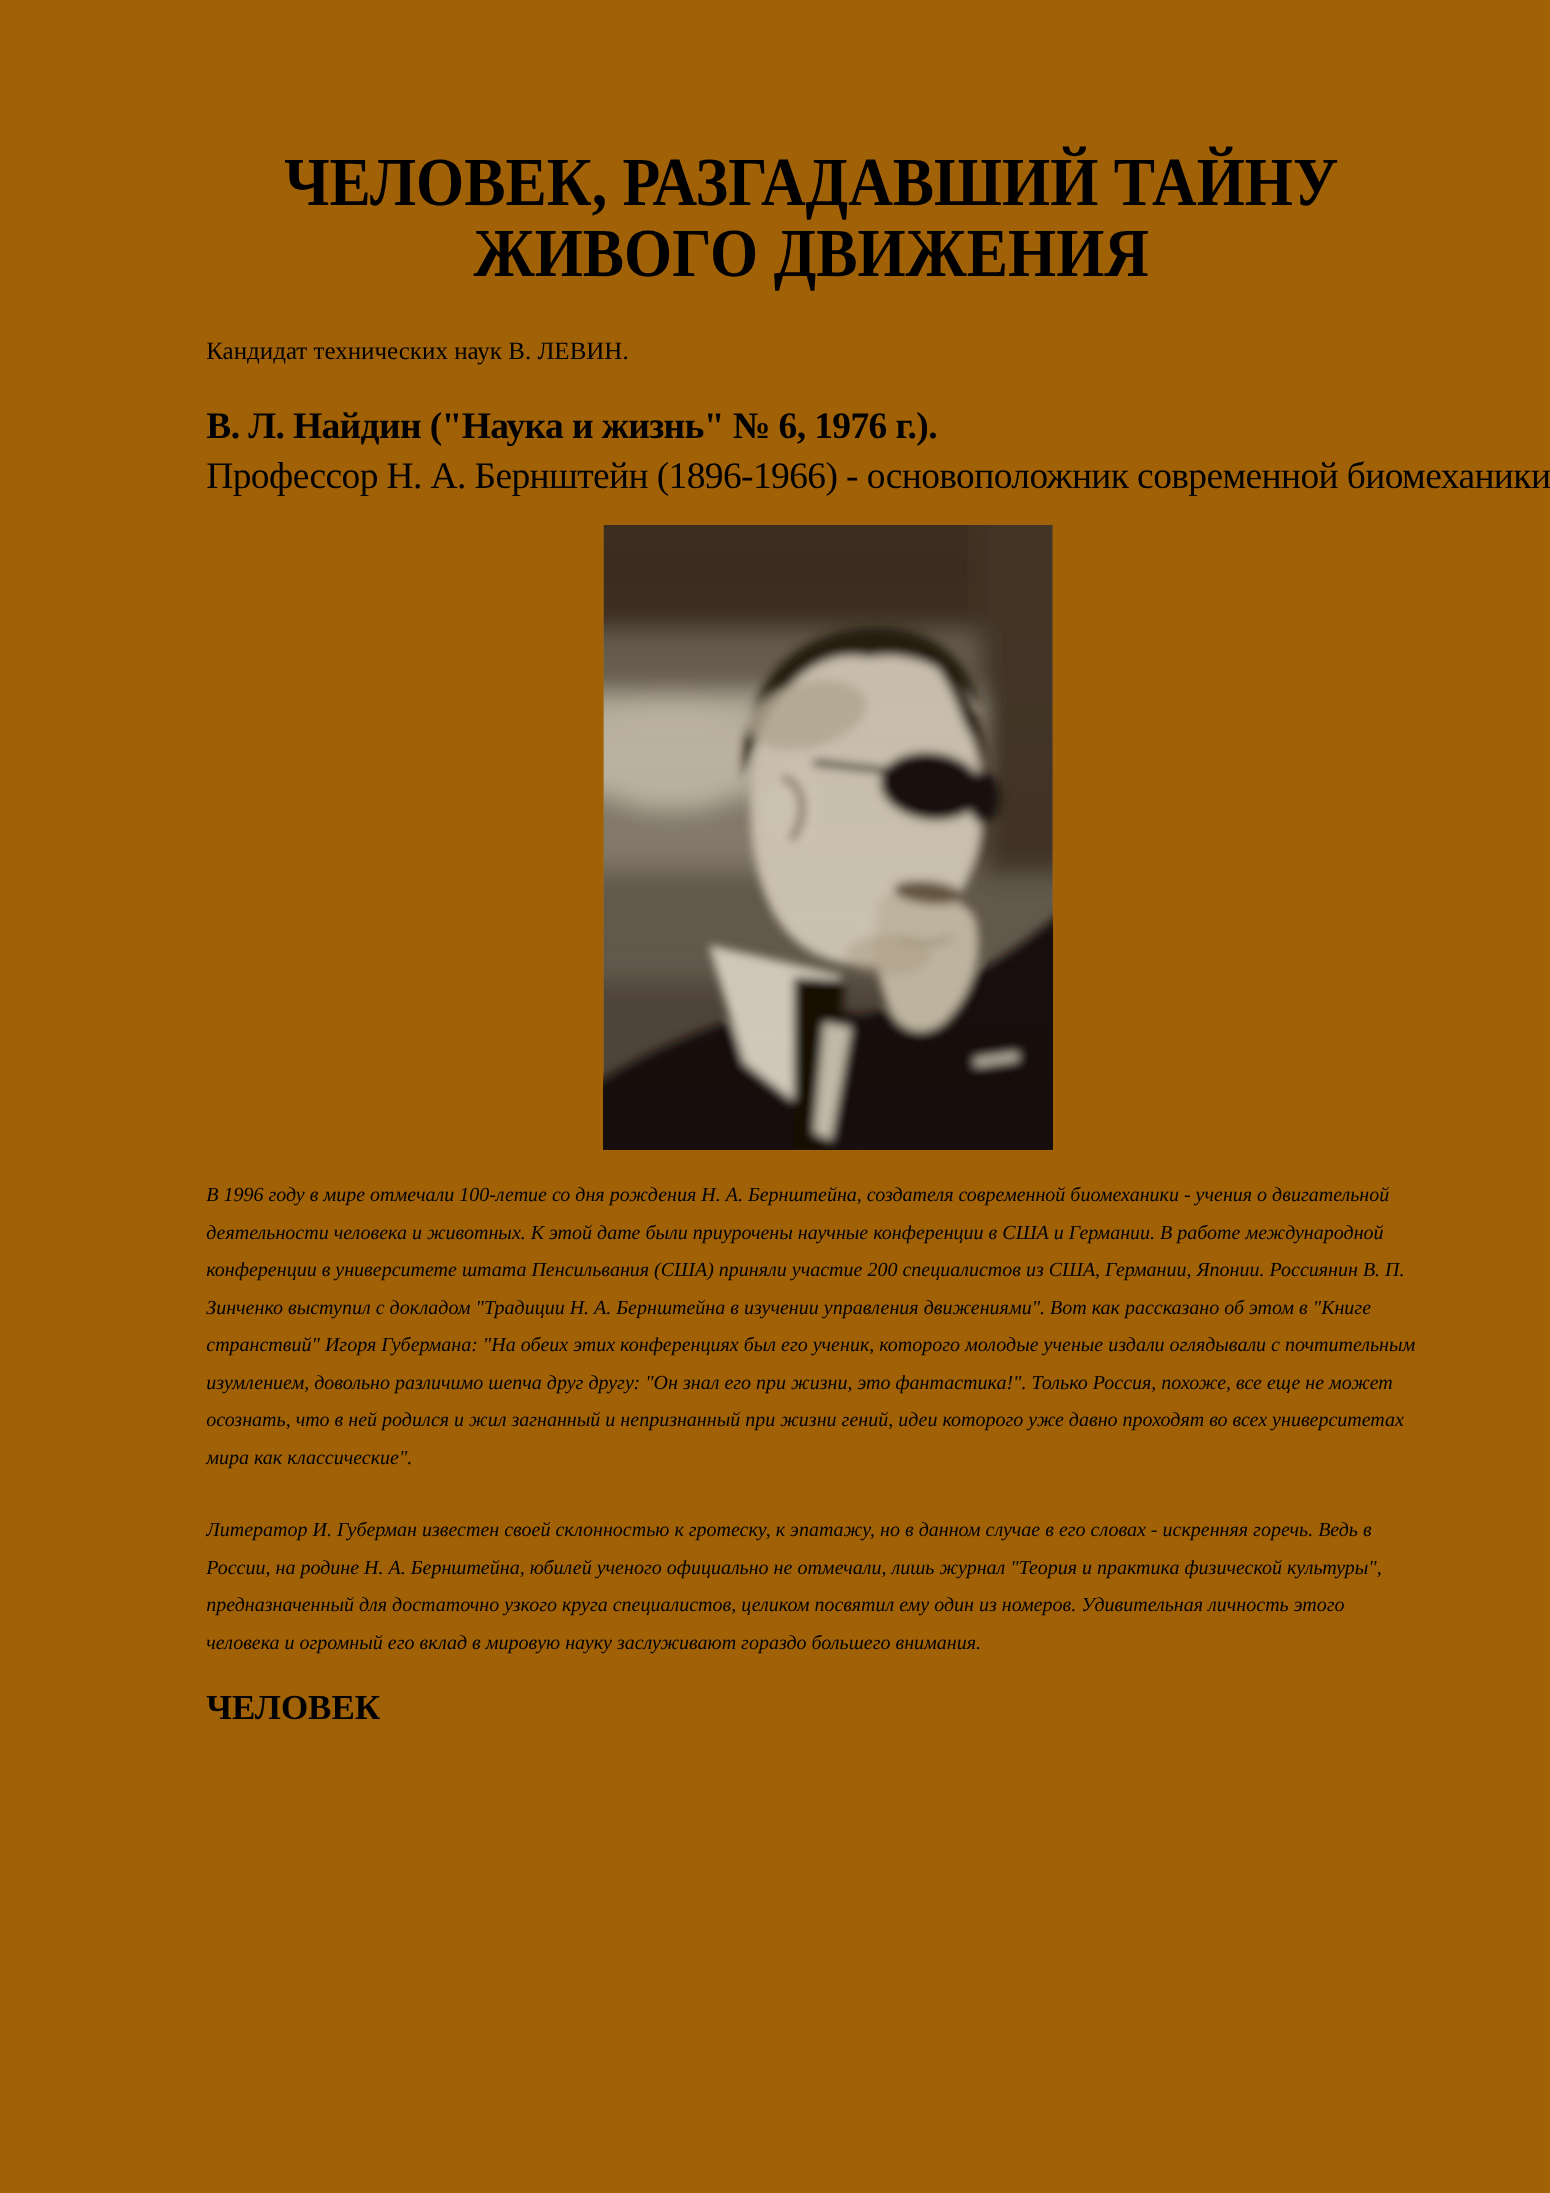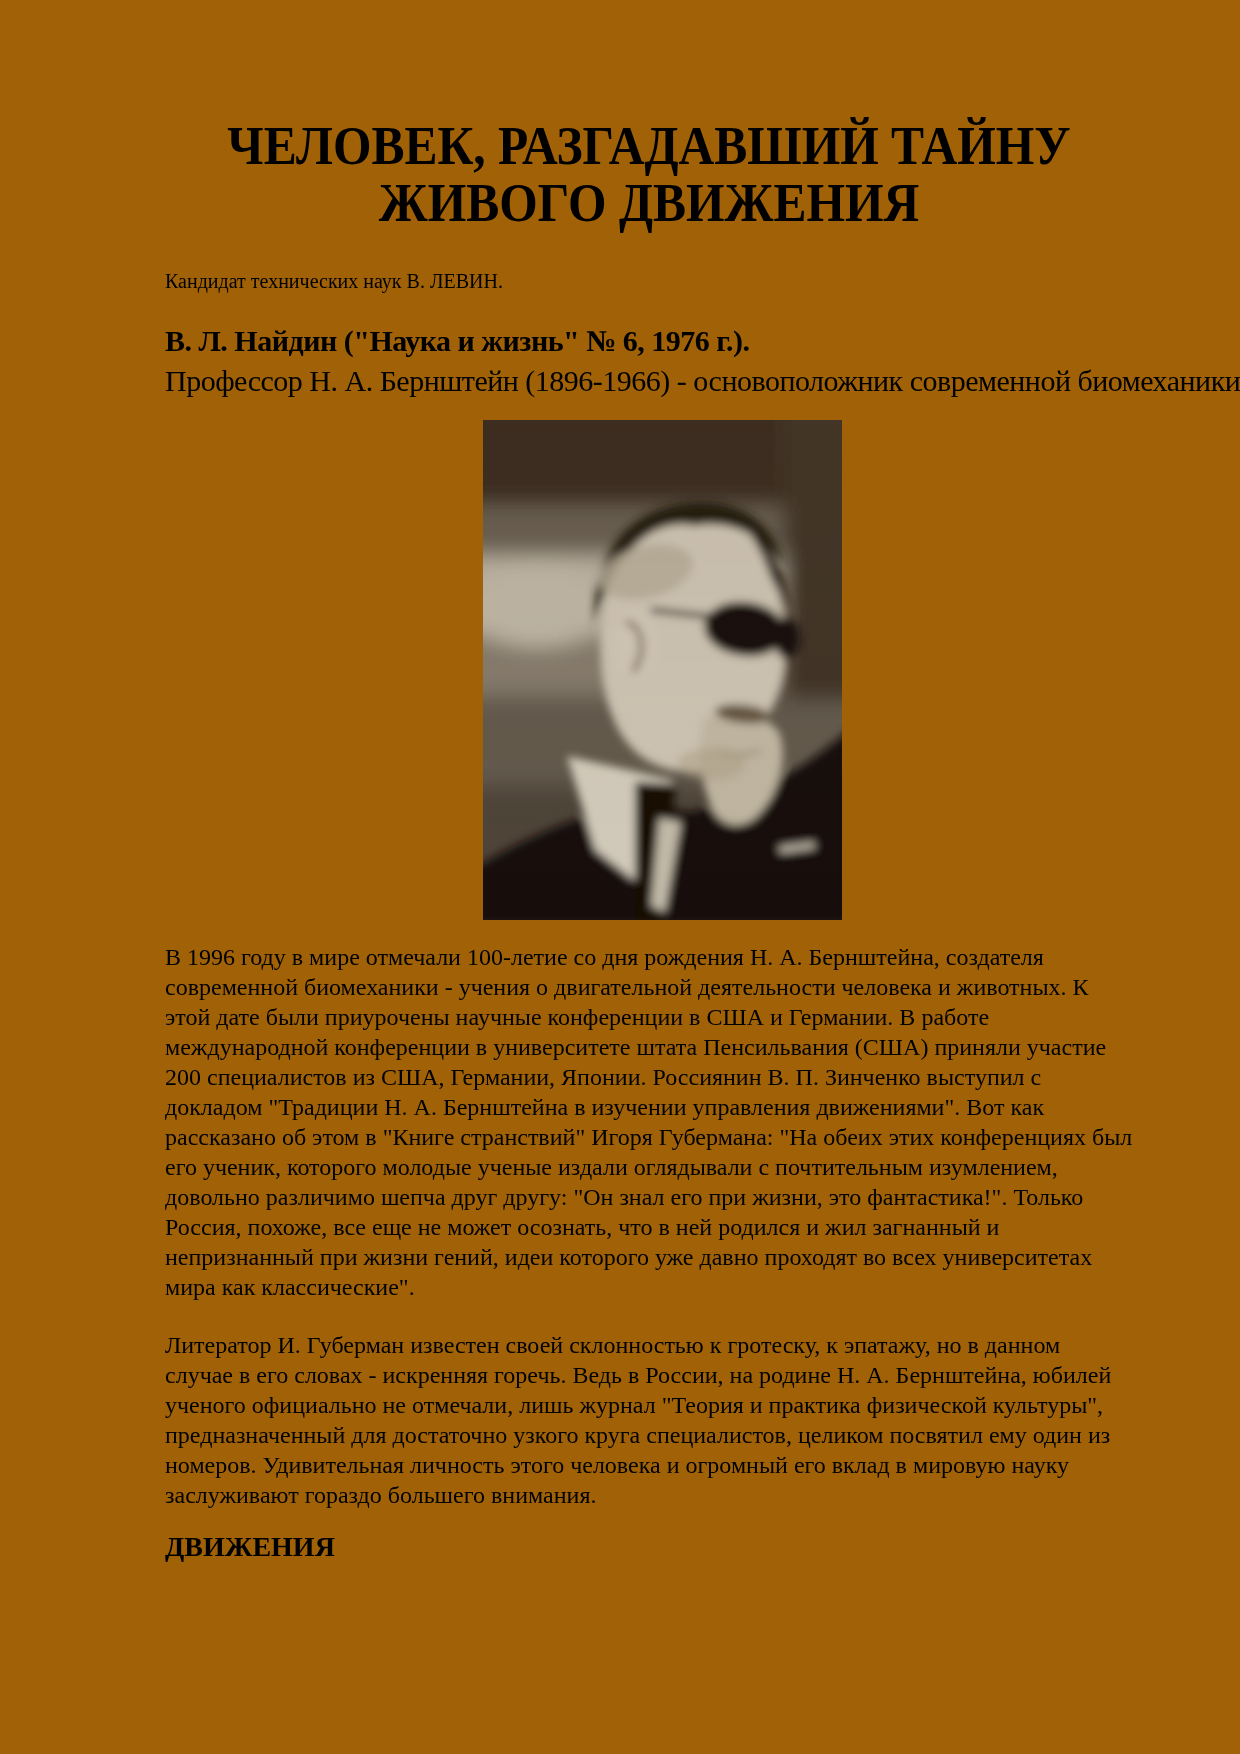--- a/index.html
+++ b/index.html
@@ -47,23 +47,24 @@
 
   figure.photo {
     margin: 21px 0 0 318px;
     padding: 0;
     width: 359px;
     height: 500px;
   }
   figure.photo svg { display: block; }
 
   p.body-para {
-    font-size: 24px;
+    font-size: 16px;
     line-height: 30px;
     margin: 22px 0 0 0;
+    font-style: italic;
   }
   p.body-para + p.body-para { margin-top: 28px; }
 
   h2.section-heading {
     font-size: 28px;
     line-height: 34px;
     font-weight: bold;
     margin: 20px 0 0 0;
   }
 </style>
@@ -141,16 +142,16 @@
           <ellipse cx="228" cy="344" rx="34" ry="16" fill="#bfb093" opacity="0.5"></ellipse>
         </g>
 
         <rect width="359" height="500" fill="url(#tone)"></rect>
       </svg>
     </figure>
 
     <p class="body-para">В 1996 году в мире отмечали 100-летие со дня рождения Н. А. Бернштейна, создателя современной биомеханики - учения о двигательной деятельности человека и животных. К этой дате были приурочены научные конференции в США и Германии. В работе международной конференции в университете штата Пенсильвания (США) приняли участие 200 специалистов из США, Германии, Японии. Россиянин В. П. Зинченко выступил с докладом "Традиции Н. А. Бернштейна в изучении управления движениями". Вот как рассказано об этом в "Книге странствий" Игоря Губермана: "На обеих этих конференциях был его ученик, которого молодые ученые издали оглядывали с почтительным изумлением, довольно различимо шепча друг другу: "Он знал его при жизни, это фантастика!". Только Россия, похоже, все еще не может осознать, что в ней родился и жил загнанный и непризнанный при жизни гений, идеи которого уже давно проходят во всех университетах мира как классические".</p>
     <p class="body-para">Литератор И. Губерман известен своей склонностью к гротеску, к эпатажу, но в данном случае в его словах - искренняя горечь. Ведь в России, на родине Н. А. Бернштейна, юбилей ученого официально не отмечали, лишь журнал "Теория и практика физической культуры", предназначенный для достаточно узкого круга специалистов, целиком посвятил ему один из номеров. Удивительная личность этого человека и огромный его вклад в мировую науку заслуживают гораздо большего внимания.</p>
 
-    <h2 class="section-heading">ДВИЖЕНИЯ</h2>
+    <h2 class="section-heading">ЧЕЛОВЕК</h2>
 
   </div>
 </div>
 
 </body></html>

